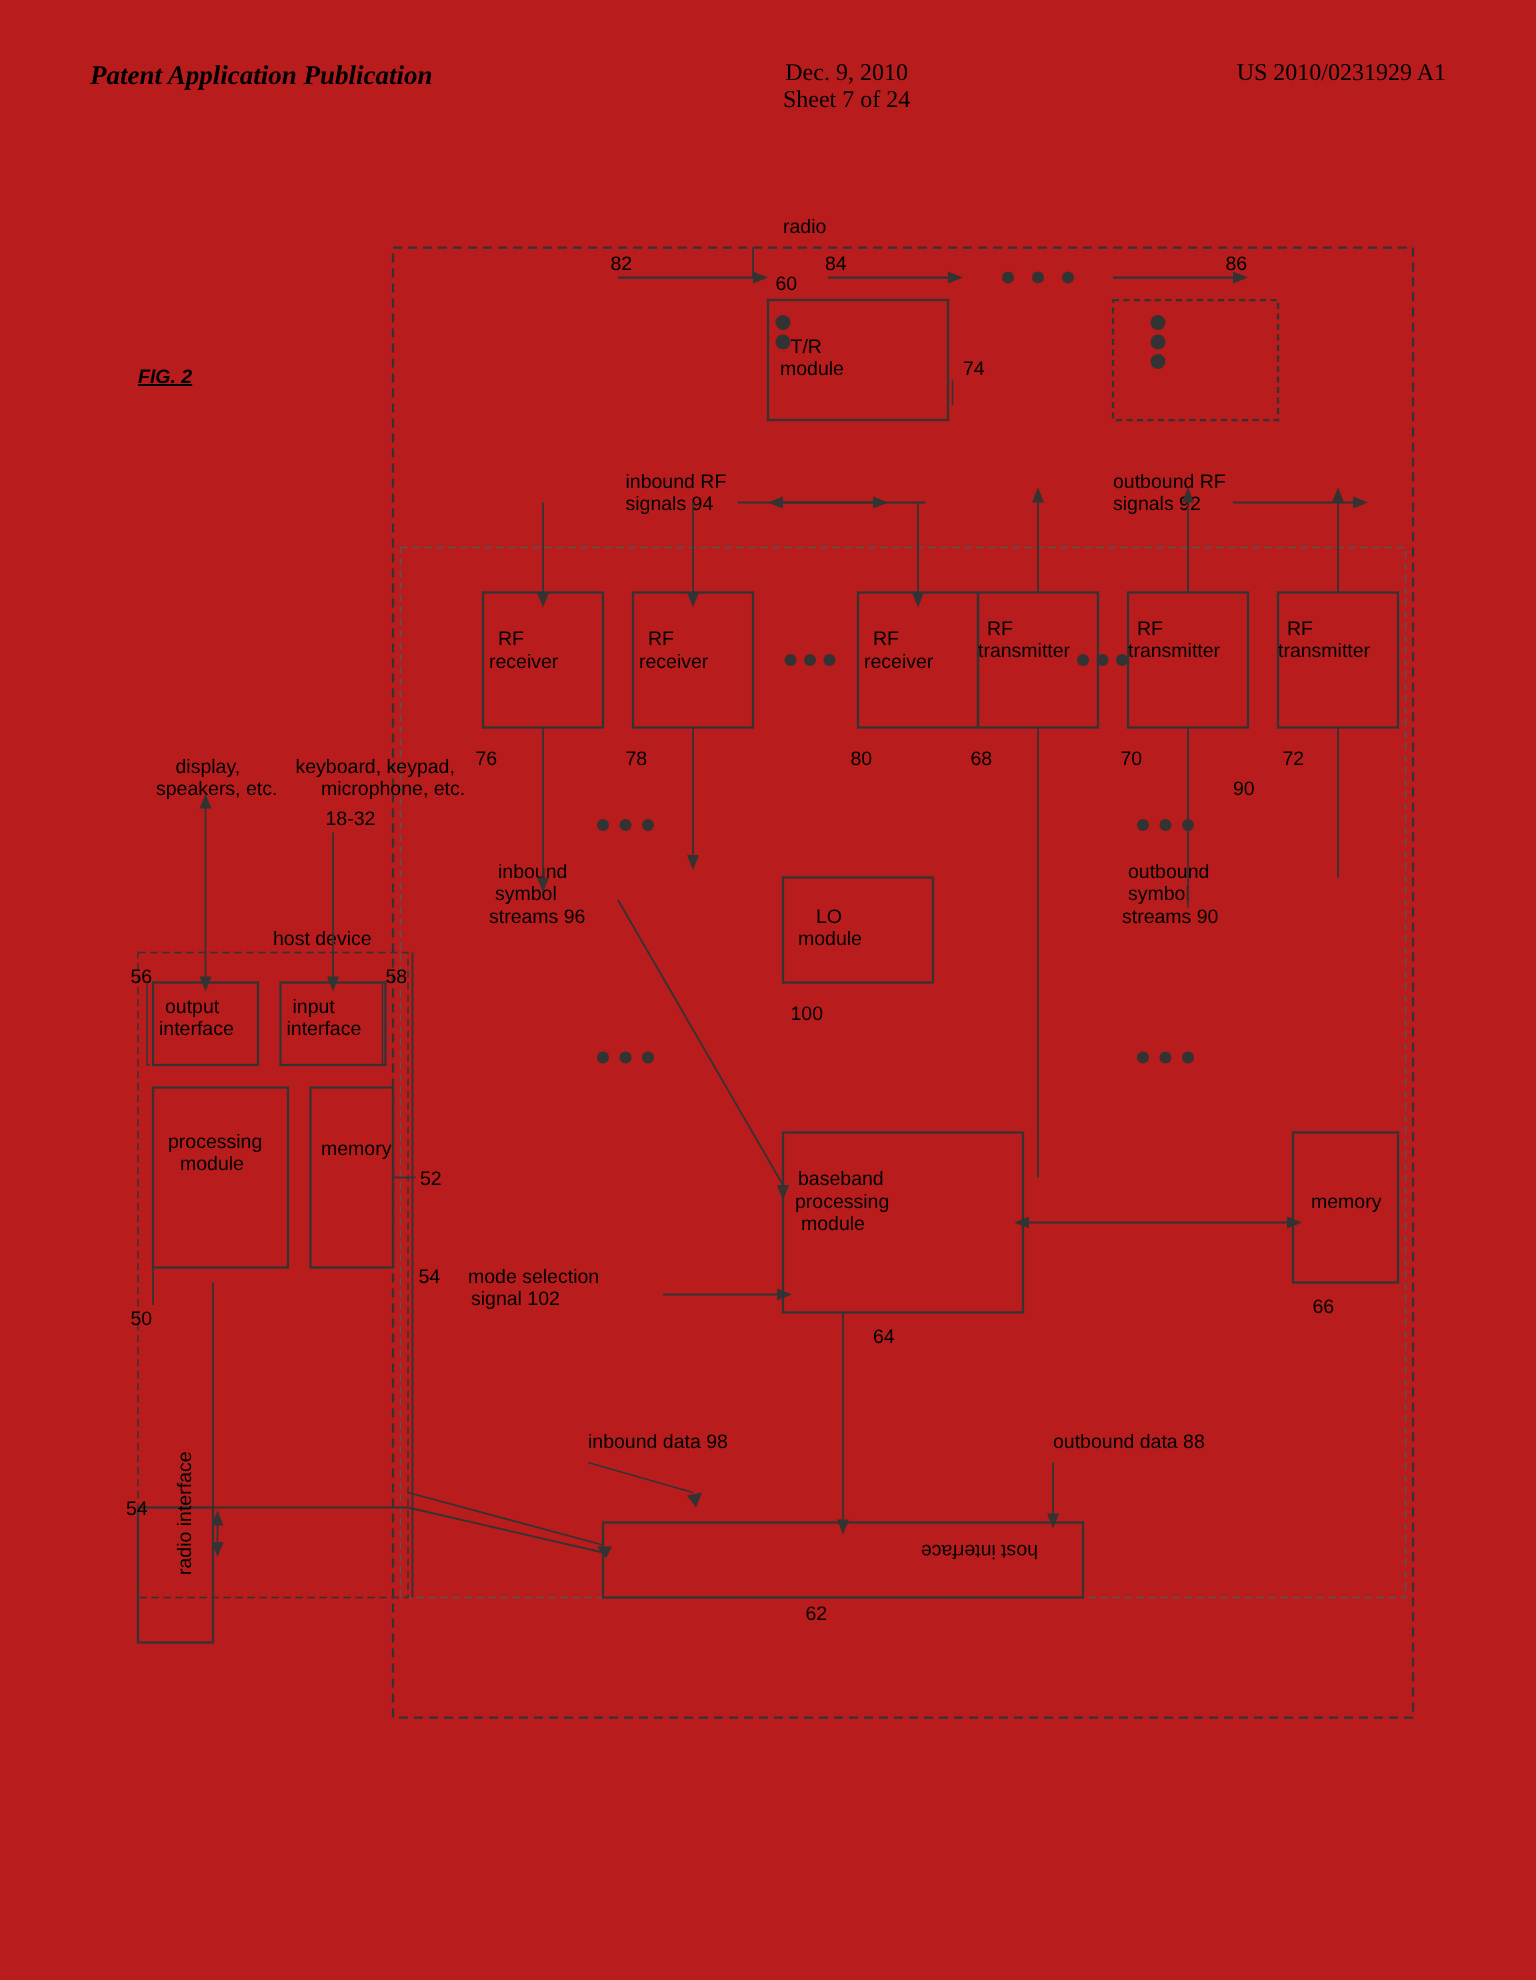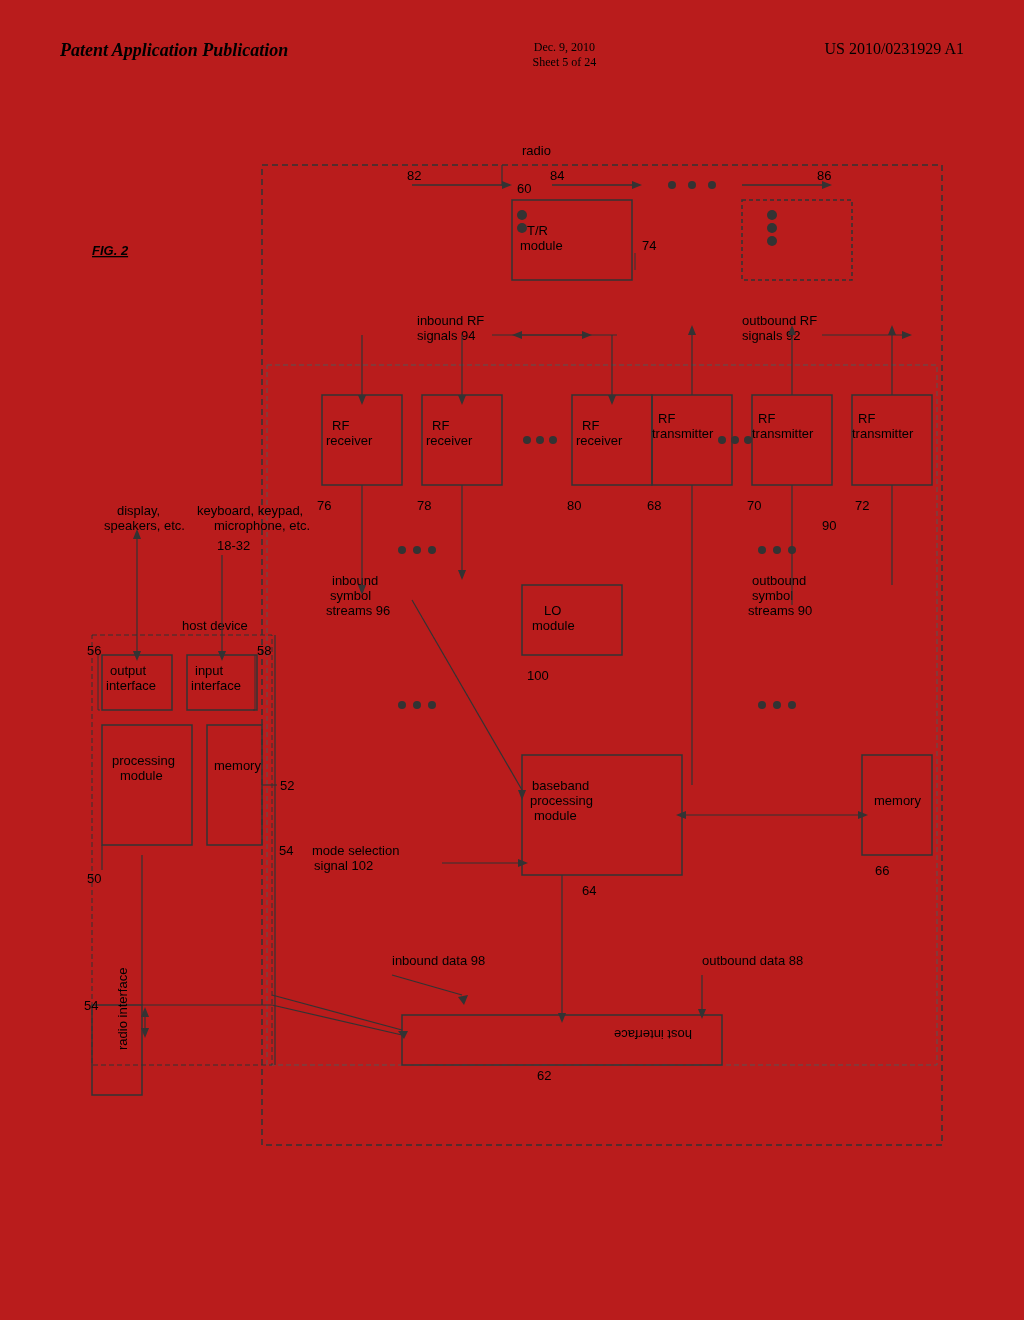--- a/index.html
+++ b/index.html
@@ -29,21 +29,21 @@
       align-items: flex-start;
     }
 
     .header-left {
       font-size: 18px;
       font-weight: bold;
       font-style: italic;
     }
 
     .header-center {
-      font-size: 12px;
+      font-size: 16px;
       text-align: center;
       margin-left: 16px;
     }
 
     .header-right {
       font-size: 16px;
       text-align: right;
     }
 
     
@@ -71,21 +71,21 @@
   </style>
 </head>
 <body>
 
 <div class="page">
 
   <div class="header">
     <div class="header-left">Patent Application Publication</div>
     <div class="header-center">
       <div>Dec. 9, 2010</div>
-      <div>Sheet 5 of 24</div>
+      <div>Sheet 7 of 24</div>
     </div>
     <div class="header-right">US 2010/0231929 A1</div>
   </div>
 
   <div class="diagram-container">
     <svg class="diagram-svg" viewBox="0 0 900 1100" xmlns="http://www.w3.org/2000/svg">
 
       <text x="30" y="120" font-size="18" font-weight="bold" font-style="italic" text-decoration="underline">FIG. 2</text>
 
       <rect x="200" y="30" width="680" height="980" fill="none" stroke="#333" stroke-width="1.5" stroke-dasharray="6,4"></rect>

